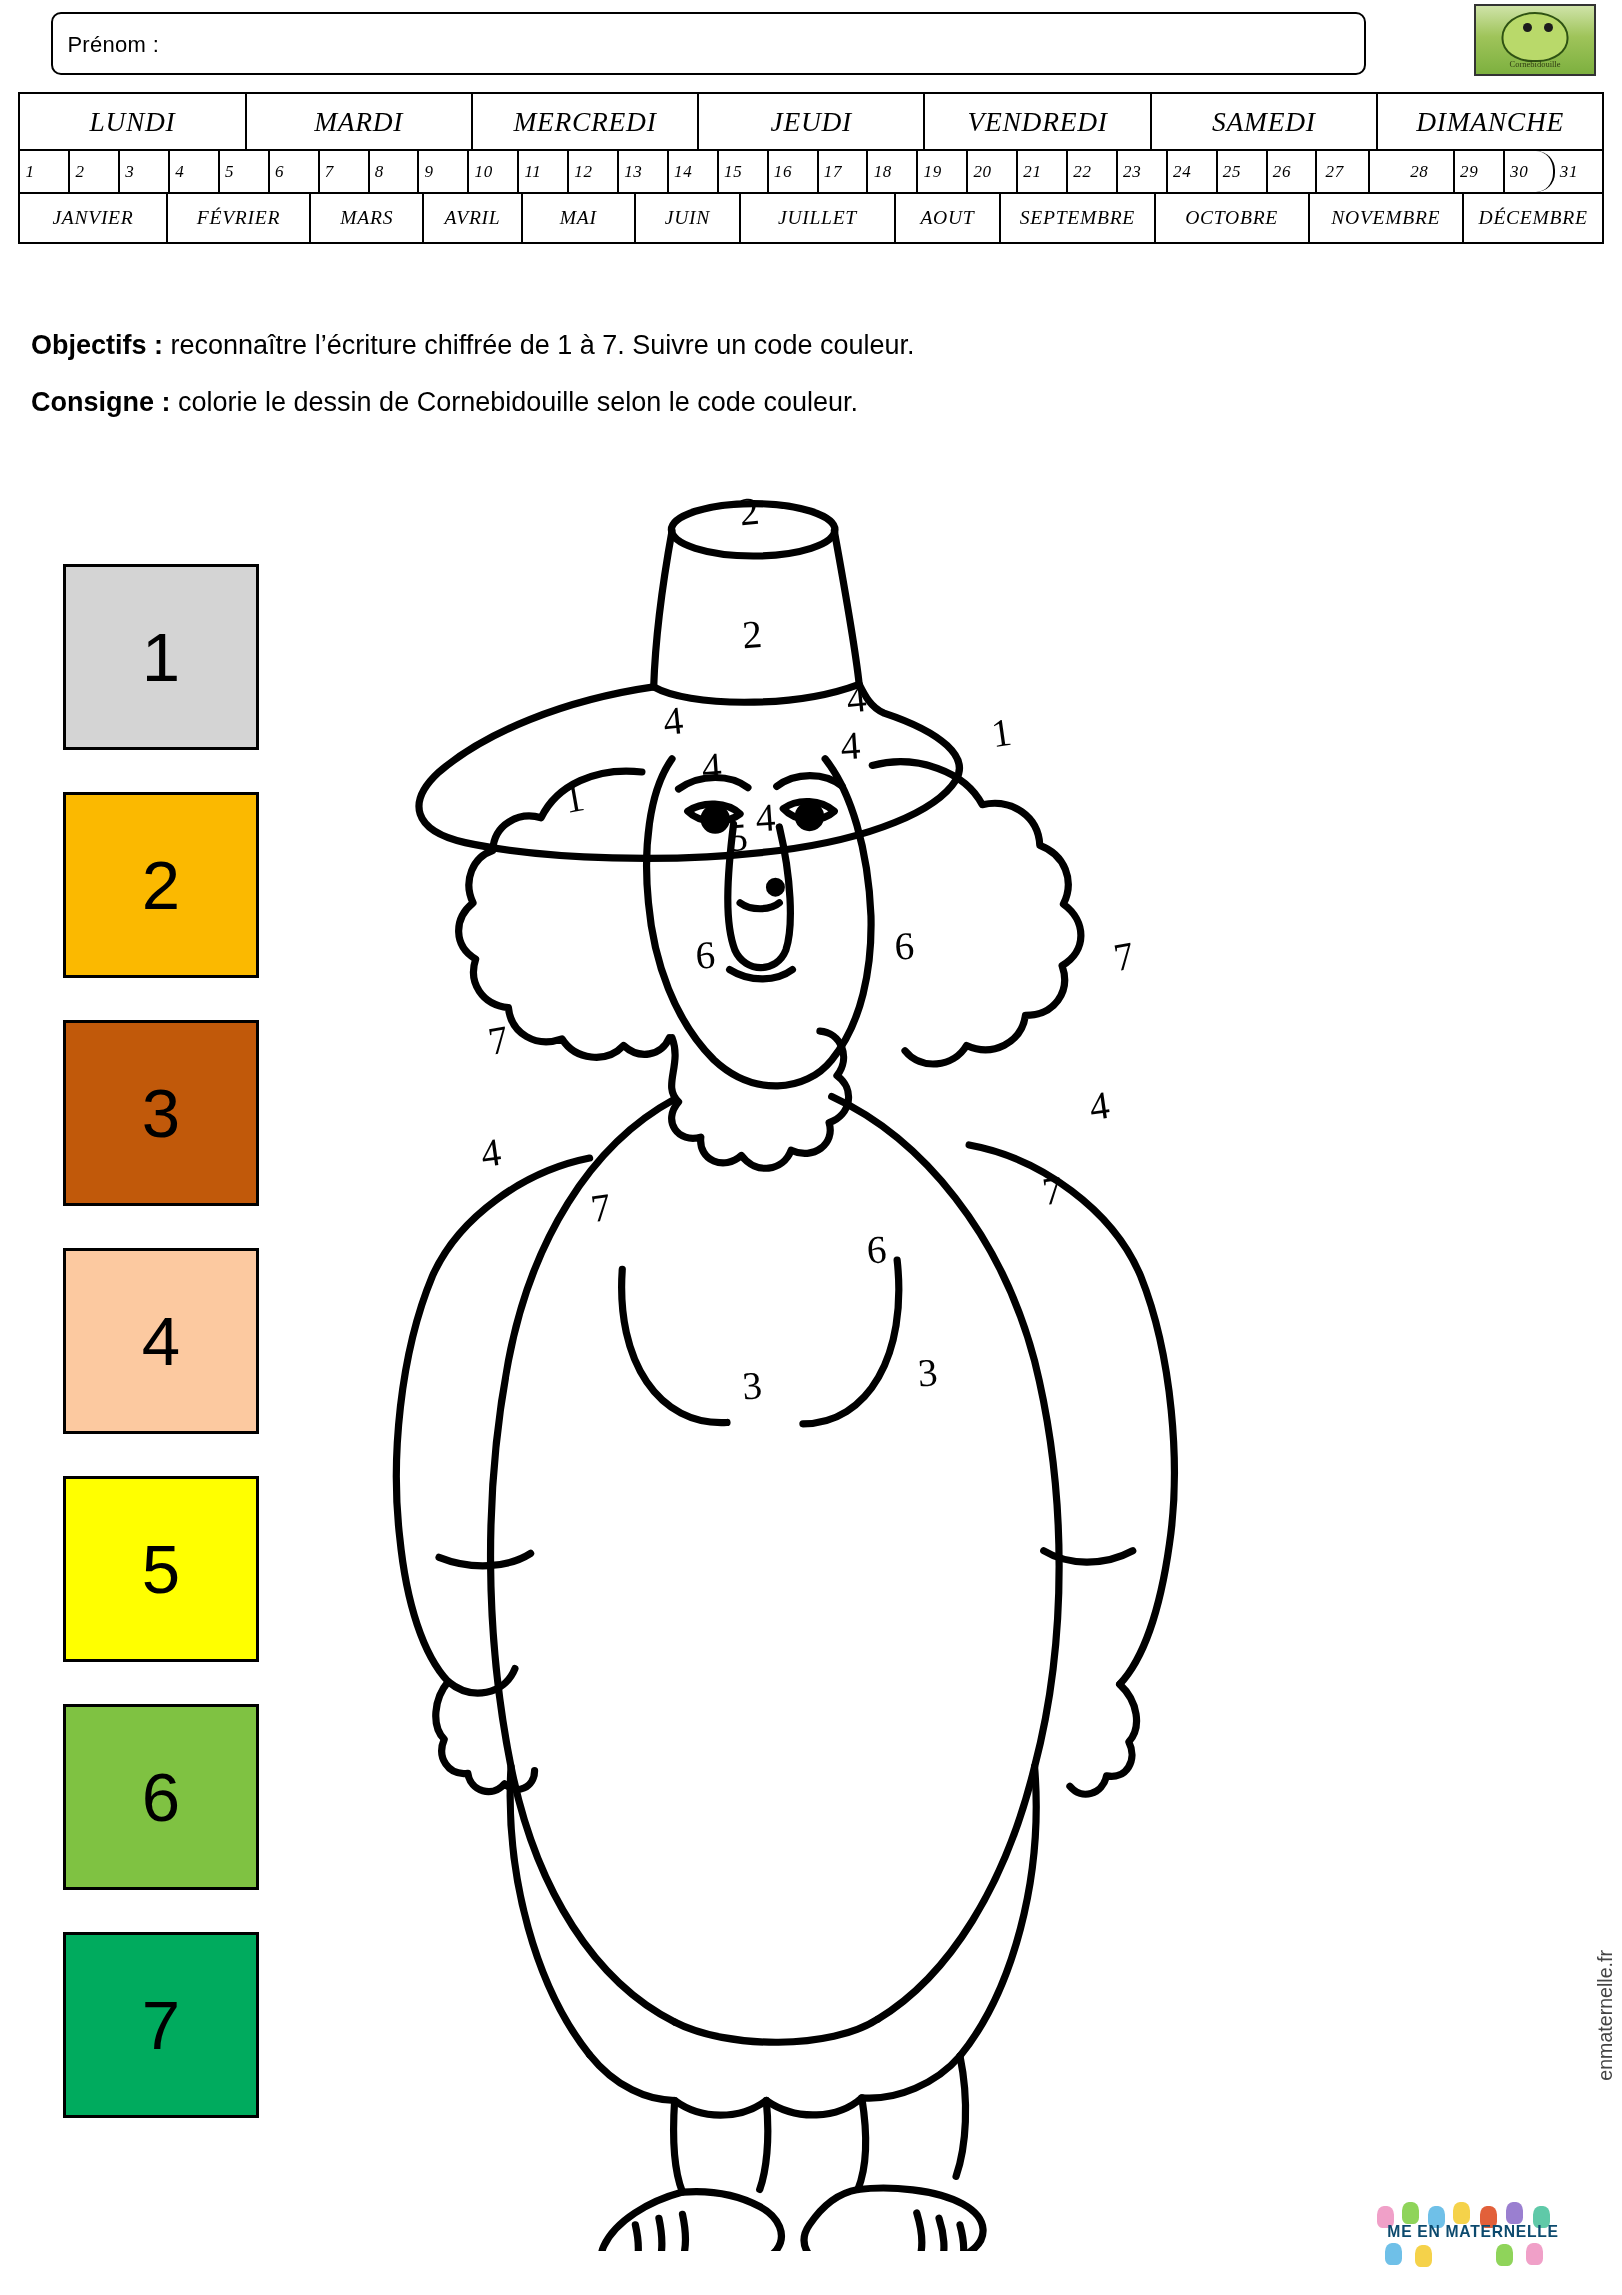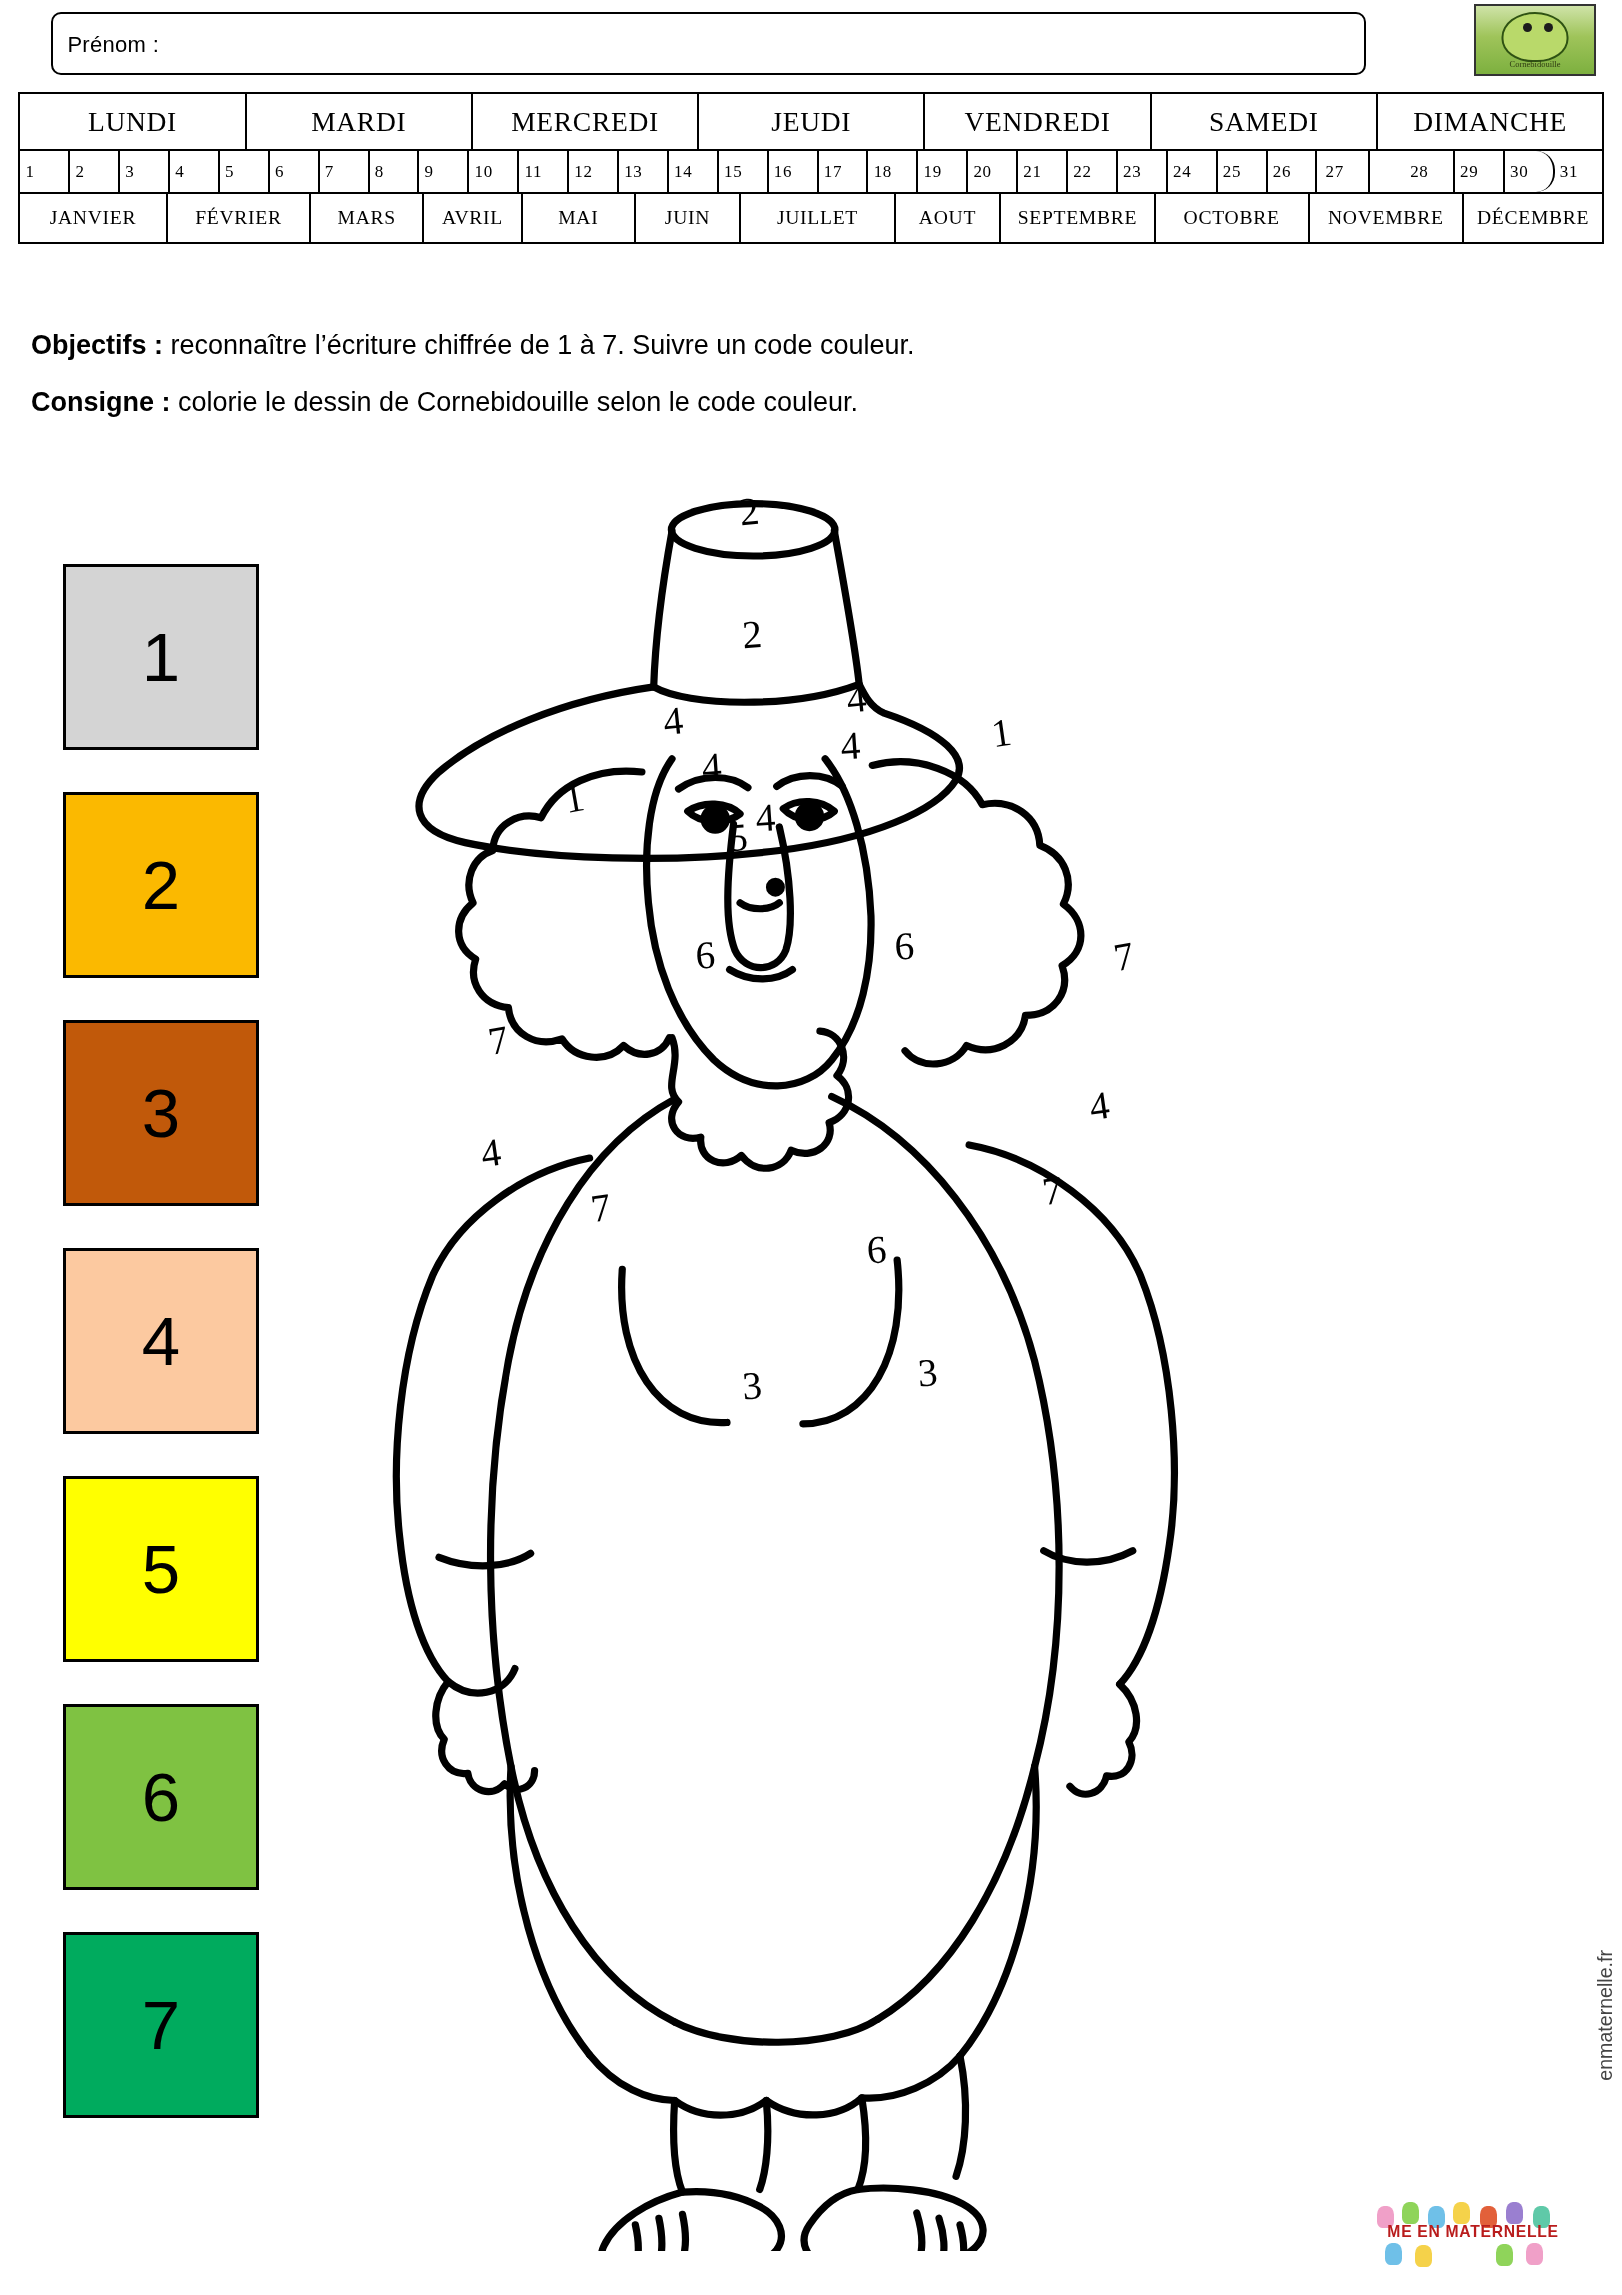--- a/index.html
+++ b/index.html
@@ -82,20 +82,21 @@
   }
 
   
   .calendar {
     position: absolute;
     left: 18.3px;
     top: 92px;
     width: 1586px;
     border: 2.6px solid #000;
     box-sizing: border-box;
+    font-style: italic;
   }
   .cal-row { display: flex; width: 100%; }
   .cal-row.days { height: 55px; }
   .cal-row.nums { height: 41px; border-top: 2px solid #000; }
   .cal-row.months { height: 48px; border-top: 2px solid #000; }
 
   .cal-cell {
     border-right: 2px solid #000;
     box-sizing: border-box;
     display: flex;
@@ -179,21 +180,21 @@
     border-radius: 6.5px;
     overflow: hidden;
   }
   .footer-logo .fl-text {
     position: absolute;
     left: 0; right: 0;
     top: 26px;
     text-align: center;
     font-size: 15.7px;
     font-weight: bold;
-    color: #b91c1c;
+    color: #0c4a6e;
     letter-spacing: 0.7px;
   }
   .hand {
     position: absolute;
     width: 17px; height: 22px;
     border-radius: 40% 40% 30% 30%;
   }
 </style>
 </head>
 <body>

